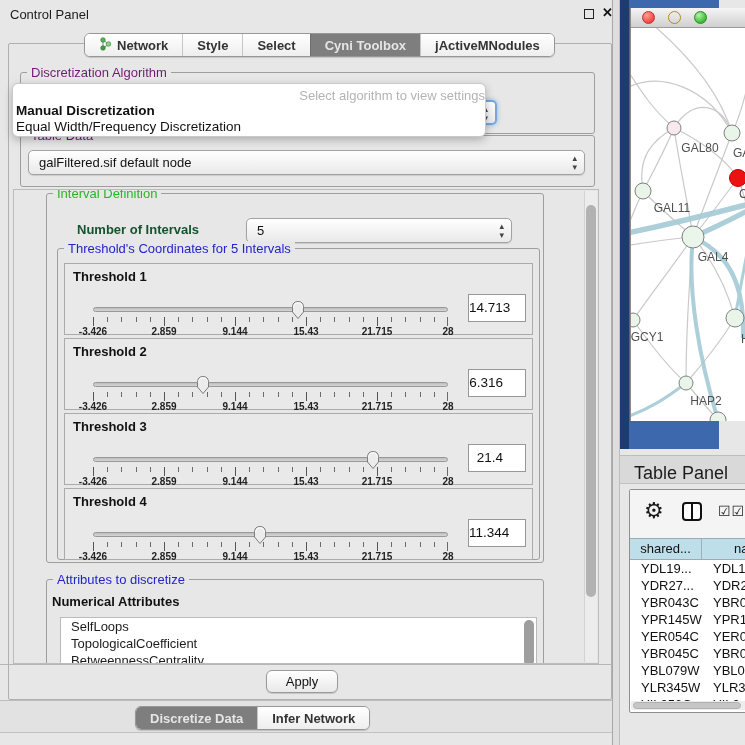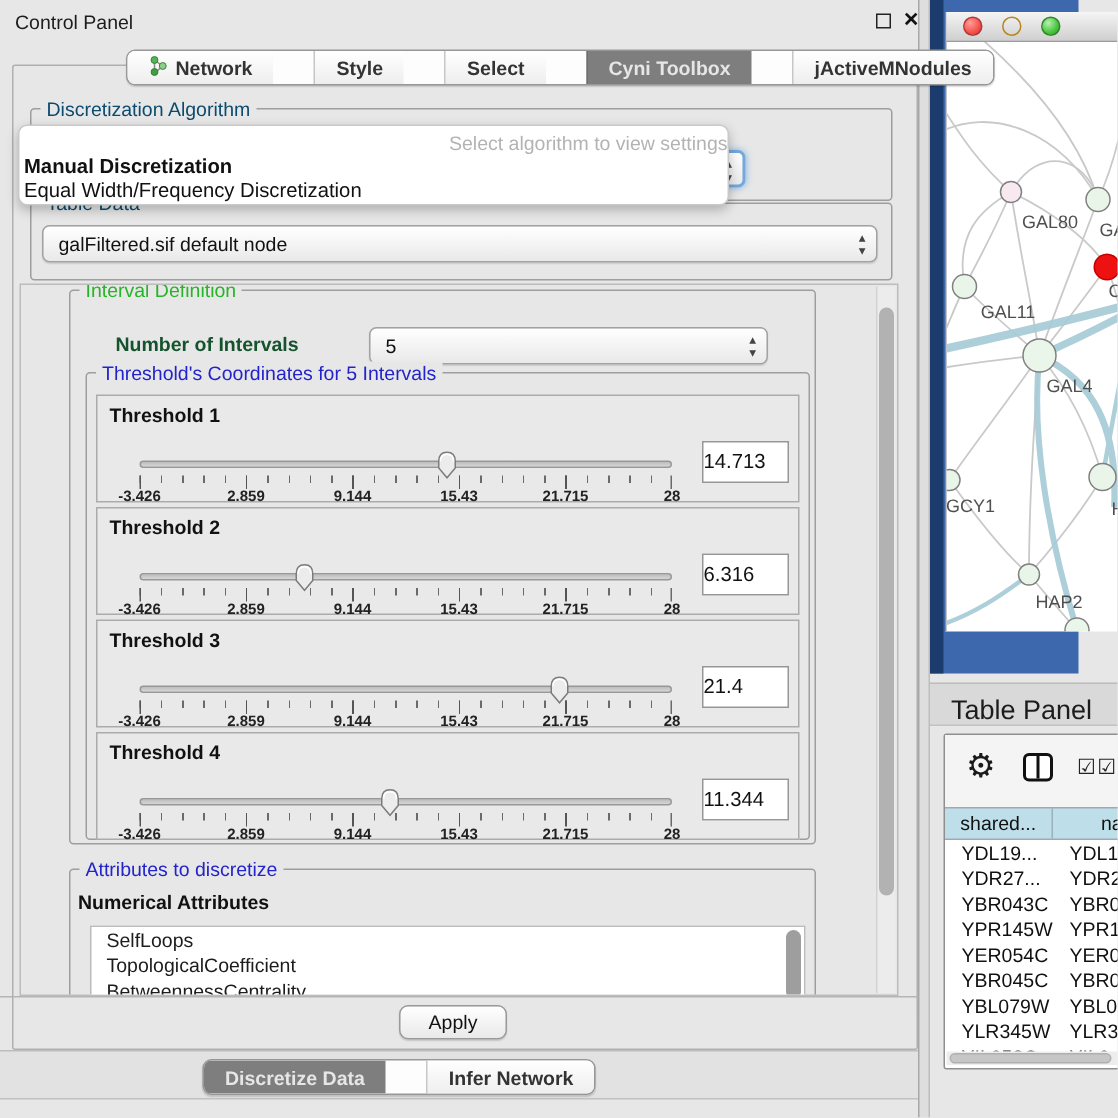--- a/index.html
+++ b/index.html
@@ -11,35 +11,35 @@
   .cp-title { position:absolute; left:10px; top:7px; font-size:13px; color:#1c1c1c; }
   .float-ic { position:absolute; left:584px; top:9px; width:10px; height:10px; border:1.5px solid #222; }
   .close-ic { position:absolute; left:602px; top:5px; font-size:13px; font-weight:bold; color:#111; }
 
   .cp-body { position:absolute; left:8px; top:43px; width:604px; height:657px;
              border:1px solid #b0b0b0; border-radius:2px; background:#e7e7e7; }
 
   
   .seg-bar { position:absolute; display:flex; height:24px; border:1px solid #979797;
              border-radius:6px; overflow:hidden; background:#fdfdfd; z-index:20;
-             box-shadow:0 1px 1px rgba(0,0,0,.15);gap:27px; }
+             box-shadow:0 1px 1px rgba(0,0,0,.15); }
   .seg { display:flex; align-items:center; gap:5px; padding:0 14px; font-size:13px;
          font-weight:bold; color:#333; background:linear-gradient(#ffffff,#eeeeee);
          white-space:nowrap; cursor:default; }
   .seg + .seg { border-left:1px solid #c6c6c6; }
   .seg.selected { background:#7e7e7e; color:#e6e6e6; border-left-color:#6e6e6e; }
   #top-tabs { left:84px; top:33px; }
   #bottom-tabs { left:135px; top:706px; }
   .bottom-strip { position:absolute; left:0; top:700px; width:618px; height:33px;
                   background:#e2e2e2; border-top:1px solid #bdbdbd; border-bottom:1px solid #c2c2c2; }
 
   
   .grp { position:absolute; border:1px solid #9e9e9e; border-radius:3px; }
   .grp > .legend { position:absolute; top:-8px; left:6px; background:#e7e7e7; padding:0 4px;
-                   font-size:13px; color:#0c4a6e; white-space:nowrap; }
+                   font-size:13px; color:#701a75; white-space:nowrap; }
   .legend.green { color:#28b428; }
   .legend.blue  { color:#2323cc; }
 
   
   .combo { position:absolute; height:25px; border:1px solid #a2a2a2; border-radius:5px;
            background:linear-gradient(#ffffff,#e9e9e9); font-size:13px; color:#111;
            display:flex; align-items:center; padding:0 22px 0 10px;
            box-shadow:0 1px 1px rgba(0,0,0,.12); }
   .spin { position:absolute; right:7px; top:3px; display:flex; flex-direction:column;
           line-height:9px; font-size:9px; color:#444; }
@@ -79,21 +79,21 @@
   .track { position:absolute; left:0; top:7px; width:100%; height:5px; border-radius:3px;
            background:linear-gradient(#bdbdbd,#d6d6d6); border:1px solid #989898; }
   .handle { position:absolute; top:0; width:15px; height:20px; transform:translateX(-50%); }
   .ticks-minor { position:absolute; left:0; top:17px; width:100%; height:5px;
     background:repeating-linear-gradient(90deg,#6a6a6a 0,#6a6a6a 1px,transparent 1px,transparent 14.2px); }
   .ticks-major { position:absolute; left:0; top:17px; width:100%; height:9px; border-right:1px solid #6a6a6a;
     background:repeating-linear-gradient(90deg,#555 0,#555 1px,transparent 1px,transparent 71px); }
   .scale { position:absolute; left:0; top:26px; width:100%; height:11px; }
   .scale span { position:absolute; transform:translateX(-50%); font-size:10px; font-weight:bold; color:#222; }
   .valbox { position:absolute; right:6px; top:30px; width:58px; height:28px; background:#fff;
-            border:1px solid #979797; font-size:13.5px; color:#111; text-align:left;
+            border:1px solid #979797; font-size:13.5px; color:#111; text-align:right;
             line-height:26px; padding-right:22px; }
 
   #attr-grp { left:32px; top:389px; width:498px; height:150px; }
   #attr-title { position:absolute; left:5px; top:14px; font-size:13px; font-weight:bold; color:#111; }
   #attr-list { position:absolute; left:13px; top:37px; width:477px; height:52px; background:#fff;
                border:1px solid #bbb; overflow:hidden; }
   .attr-item { font-size:13px; color:#1c1c1c; line-height:17px; padding-left:10px; white-space:nowrap; }
   #attr-scroll { position:absolute; right:2px; top:2px; width:10px; height:46px;
                  background:#9e9e9e; border-radius:5px; }
   .apply-sep { position:absolute; left:0; top:664px; width:612px; border-top:1px solid #b5b5b5; }

